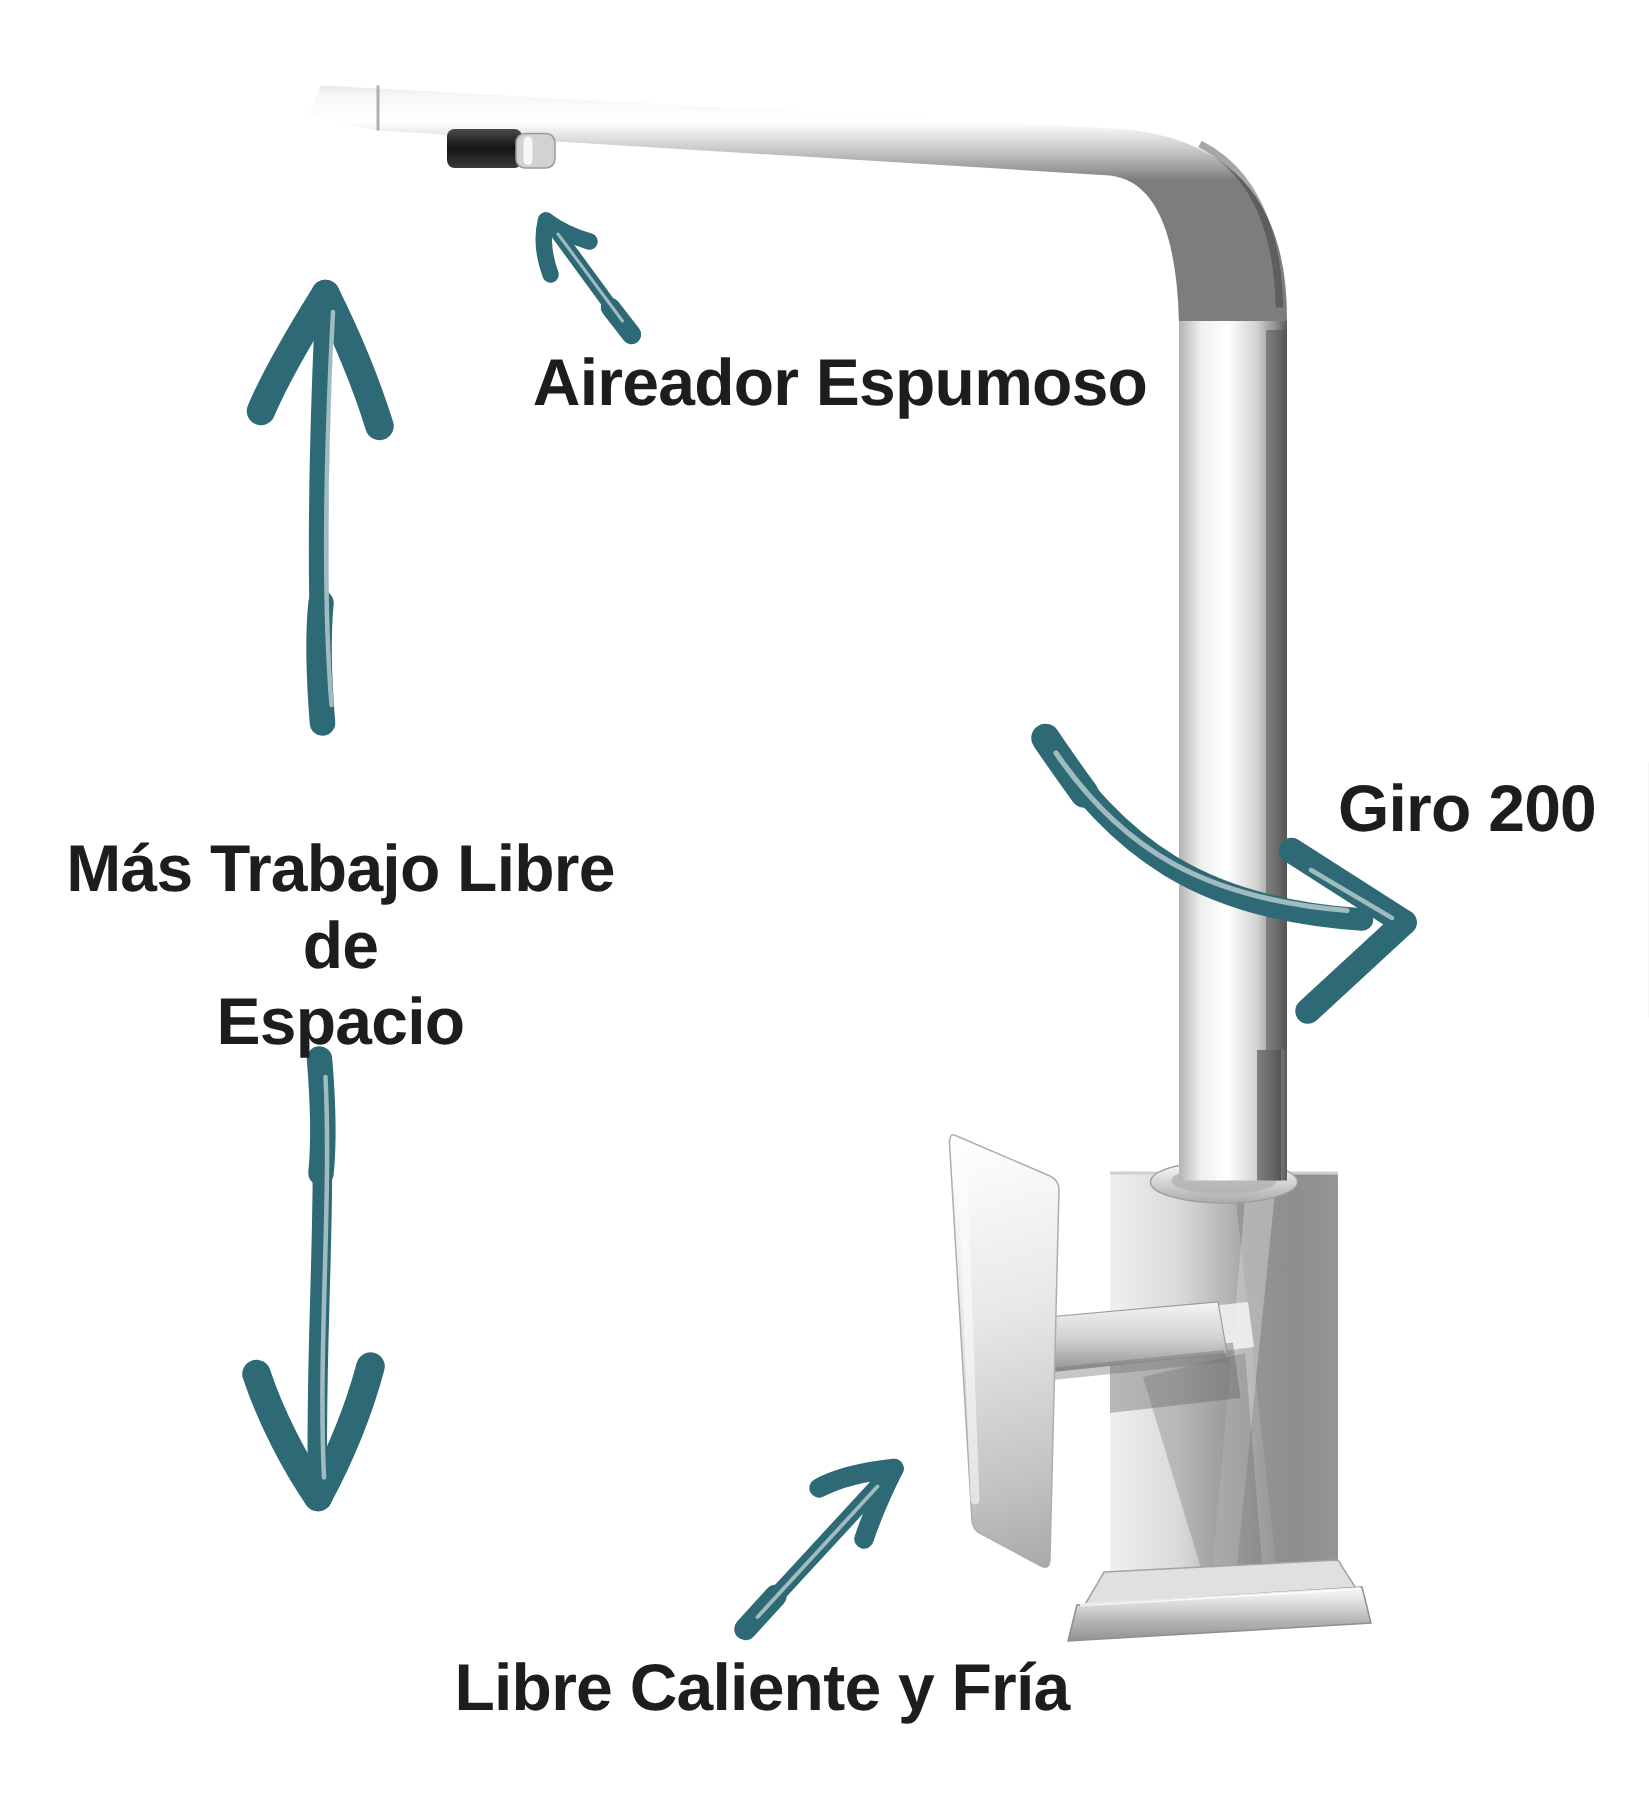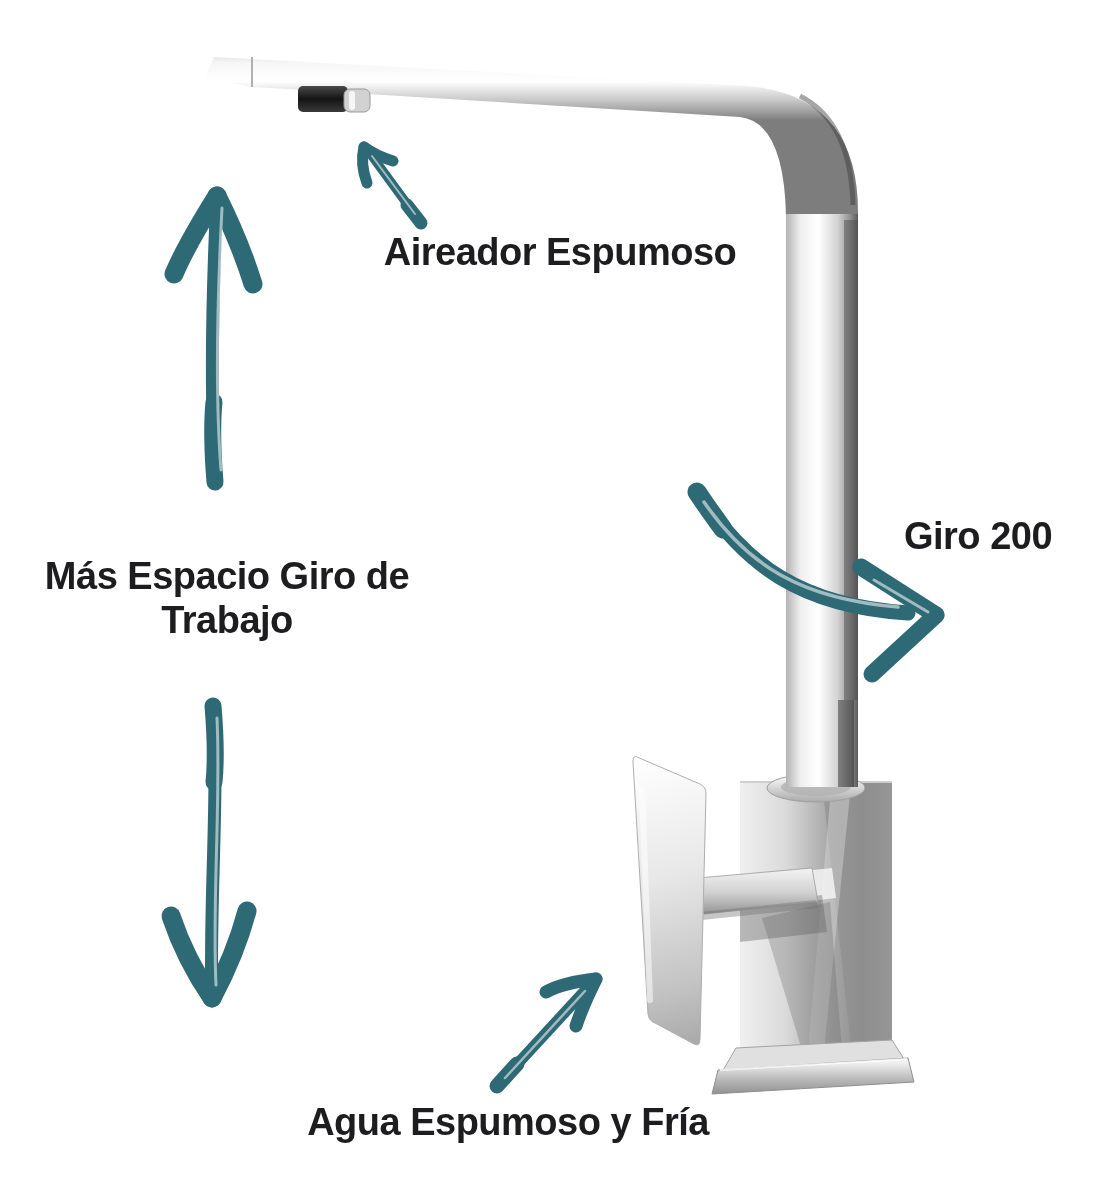--- a/index.html
+++ b/index.html
@@ -12,21 +12,21 @@
     width:1099px;height:1200px;
     margin:0 auto;
     background:var(--background,#ffffff);
     overflow:hidden;
   }
   .illustration{
     position:absolute;left:0;top:0;width:1099px;height:1200px;
   }
   .label{
     position:absolute;
-    font-size:38px;
+    font-size:44px;
     font-weight:700;
     letter-spacing:-0.5px;
     line-height:1.16;
     color:var(--text,#1d1d1f);
     text-align:center;
     white-space:nowrap;
   }
   .label .wrap{white-space:normal;}
   .arrow{
     stroke:var(--arrow,#2e6a76);
@@ -179,21 +179,21 @@
       <path d="M497,1086 L517,1064" stroke-width="15"></path>
       <path d="M596,979 C577,981 559,985 546,992" stroke-width="13"></path>
       <path d="M596,979 C588,995 581,1011 576,1026" stroke-width="13"></path>
       <path class="streak" d="M505,1078 L585,991" stroke="#ffffff" stroke-width="2.5"></path>
     </g>
   </svg>
 
   <div class="label" style="left:350px;top:230px;width:420px">Aireador Espumoso</div>
 
   <div class="label" style="left:25px;top:554px;width:404px">
-    <span class="wrap">Más Espacio Giro de</span><br>
-    <span class="wrap">Trabajo</span>
+    <span class="wrap">Más Trabajo Libre de</span><br>
+    <span class="wrap">Espacio</span>
   </div>
 
   <div class="label" style="left:860px;top:514px;width:236px">Giro 200</div>
 
-  <div class="label" style="left:298px;top:1100px;width:420px">Agua Espumoso y Fría</div>
+  <div class="label" style="left:298px;top:1100px;width:420px">Libre Caliente y Fría</div>
 
 </div>
 
 </body></html>

